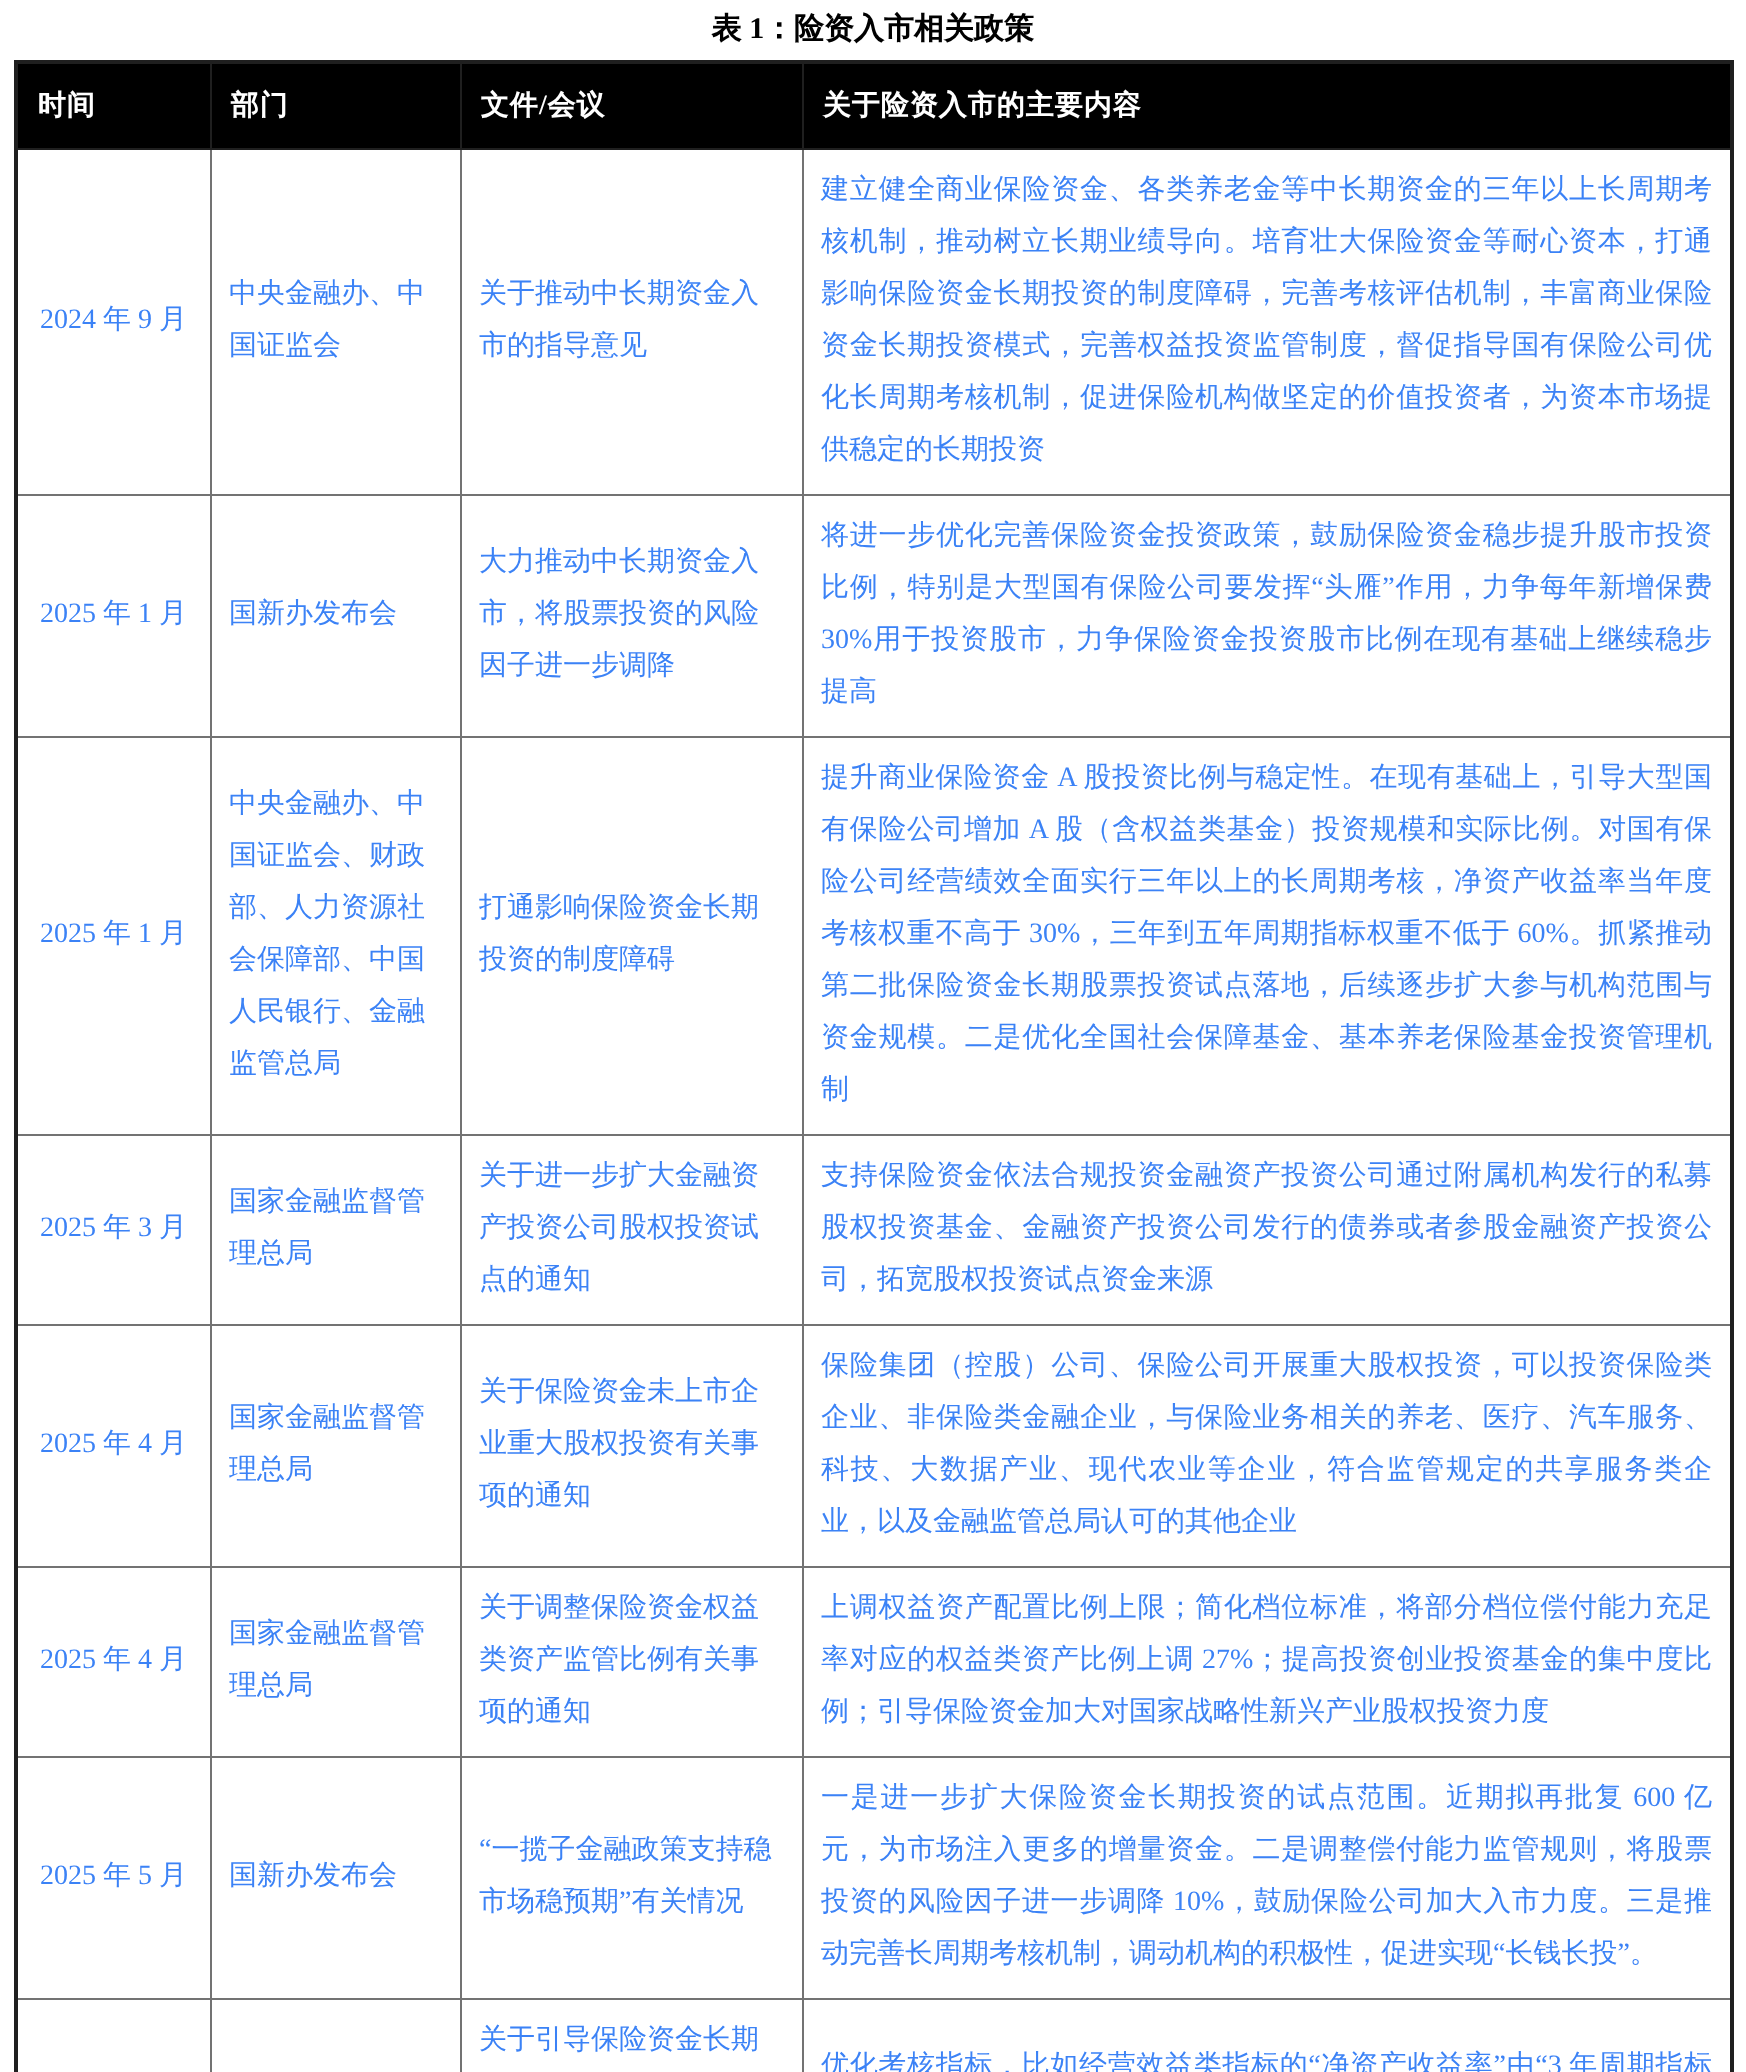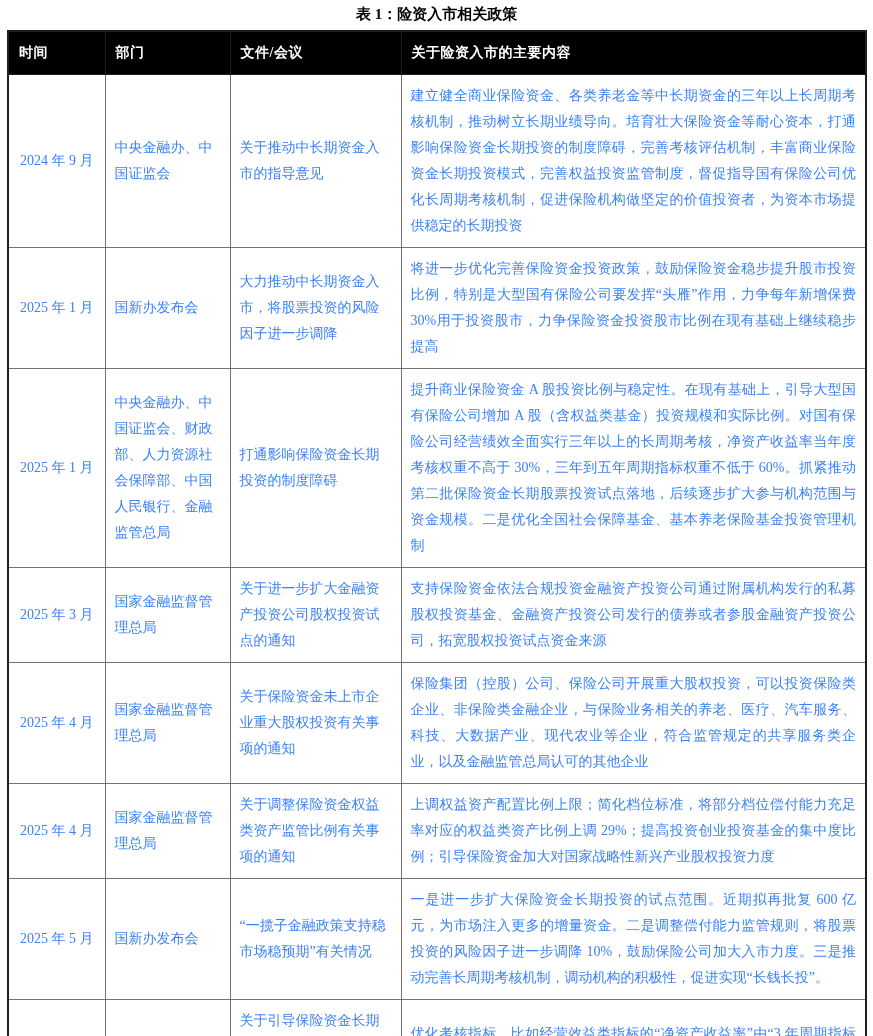--- a/index.html
+++ b/index.html
@@ -120,21 +120,21 @@
       <tr>
         <td class="cell-time">2025 年 4 月</td>
         <td class="cell-dept">国家金融监督管理总局</td>
         <td class="cell-doc">关于保险资金未上市企业重大股权投资有关事项的通知</td>
         <td class="cell-main">保险集团（控股）公司、保险公司开展重大股权投资，可以投资保险类企业、非保险类金融企业，与保险业务相关的养老、医疗、汽车服务、科技、大数据产业、现代农业等企业，符合监管规定的共享服务类企业，以及金融监管总局认可的其他企业</td>
       </tr>
       <tr>
         <td class="cell-time">2025 年 4 月</td>
         <td class="cell-dept">国家金融监督管理总局</td>
         <td class="cell-doc">关于调整保险资金权益类资产监管比例有关事项的通知</td>
-        <td class="cell-main">上调权益资产配置比例上限；简化档位标准，将部分档位偿付能力充足率对应的权益类资产比例上调 29%；提高投资创业投资基金的集中度比例；引导保险资金加大对国家战略性新兴产业股权投资力度</td>
+        <td class="cell-main">上调权益资产配置比例上限；简化档位标准，将部分档位偿付能力充足率对应的权益类资产比例上调 27%；提高投资创业投资基金的集中度比例；引导保险资金加大对国家战略性新兴产业股权投资力度</td>
       </tr>
       <tr>
         <td class="cell-time">2025 年 5 月</td>
         <td class="cell-dept">国新办发布会</td>
         <td class="cell-doc">“一揽子金融政策支持稳市场稳预期”有关情况</td>
         <td class="cell-main">一是进一步扩大保险资金长期投资的试点范围。近期拟再批复 600 亿元，为市场注入更多的增量资金。二是调整偿付能力监管规则，将股票投资的风险因子进一步调降 10%，鼓励保险公司加大入市力度。三是推动完善长周期考核机制，调动机构的积极性，促进实现“长钱长投”。</td>
       </tr>
       <tr>
         <td class="cell-time">2025 年 7 月</td>
         <td class="cell-dept">财政部</td>

